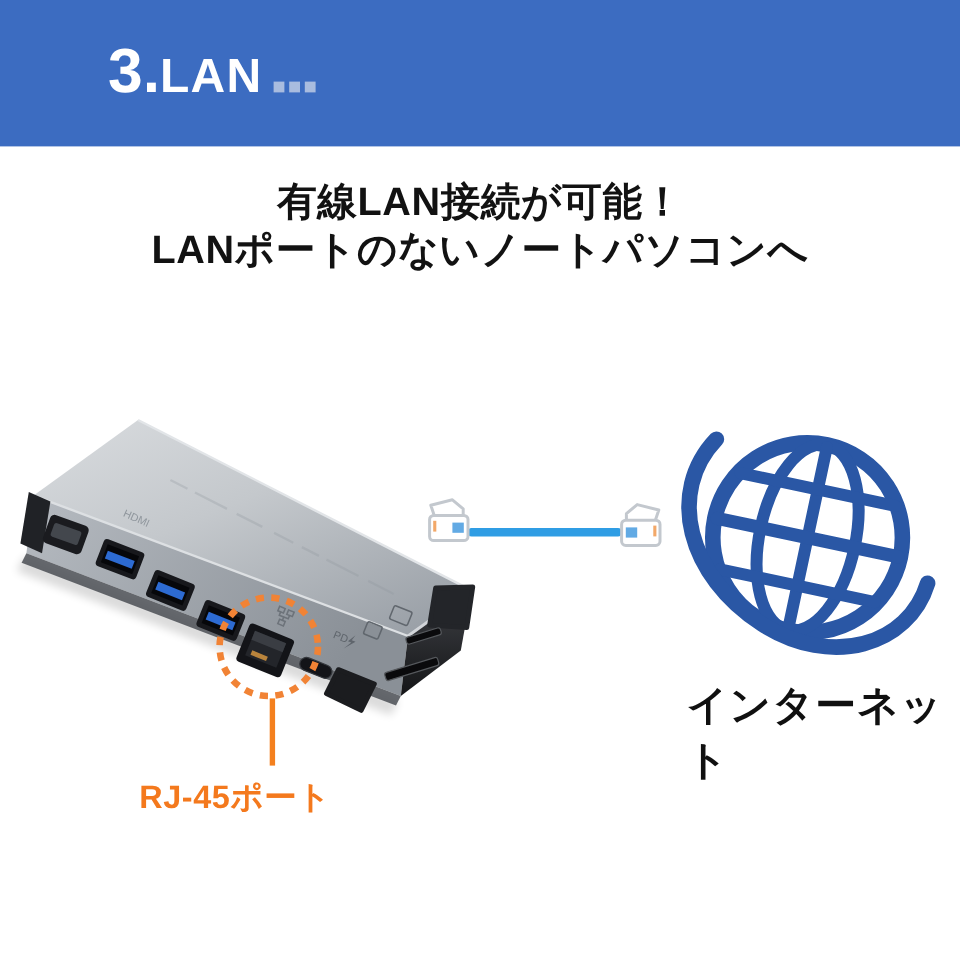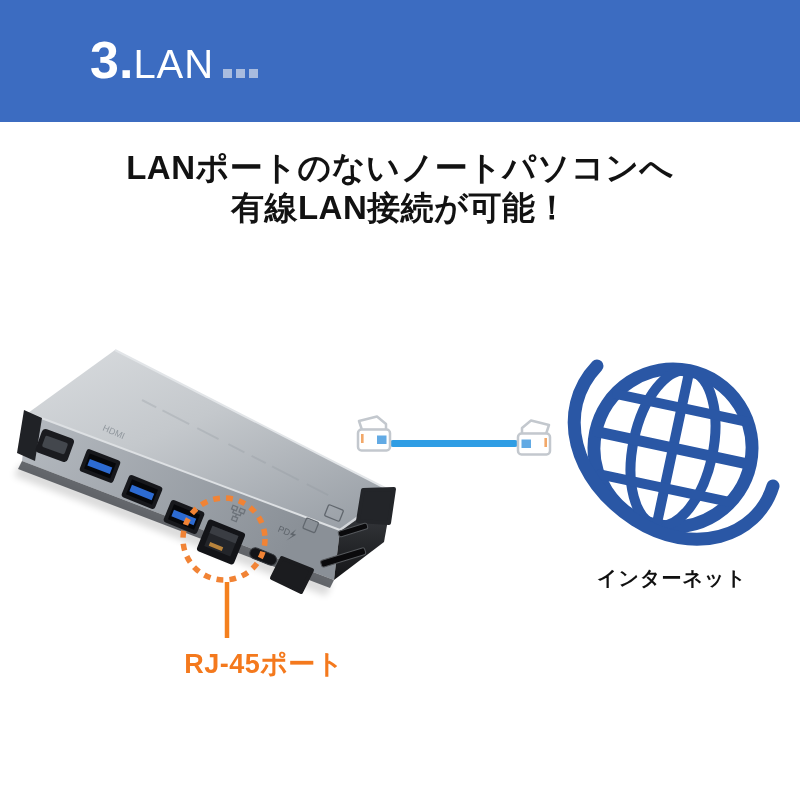--- a/index.html
+++ b/index.html
@@ -10,21 +10,21 @@
   }
   .stage{position:absolute;inset:0;}
 
   
   .banner{
     position:absolute;left:0;top:0;width:800px;height:122px;
     background:#3c6cc1;display:flex;align-items:baseline;
     padding-left:90px;padding-top:30px;box-sizing:border-box;color:#fff;
   }
   .banner .num{font-size:52px;font-weight:700;letter-spacing:0;}
-  .banner .ttl{font-size:40px;font-weight:400;letter-spacing:1px;}
+  .banner .ttl{font-size:40px;font-weight:700;letter-spacing:1px;}
   .banner .dots{display:inline-flex;gap:4px;margin:0 7px 3px 9px;}
   .banner .dots i{width:9px;height:9px;background:#a9bcdf;display:block;}
   .banner .tag{font-size:33px;font-weight:700;letter-spacing:0.5px;}
 
   
   .lead{
     position:absolute;left:0;top:148px;width:800px;text-align:center;
     font-size:33px;line-height:40px;font-weight:700;color:#121212;letter-spacing:0.5px;
   }
 
@@ -32,46 +32,46 @@
   .device-svg{position:absolute;left:0;top:330px;}
   .cable-line{
     position:absolute;left:390px;top:440px;width:128px;height:7px;
     background:#2f9de4;border-radius:3px;
   }
   .plug{position:absolute;width:44px;height:44px;}
   .plug.left{left:352px;top:414px;}
   .plug.right{left:512px;top:418px;}
   .globe-svg{position:absolute;left:563px;top:348px;}
   .internet-label{
-    position:absolute;left:560px;top:565px;width:224px;text-align:center;
-    font-size:20px;font-weight:600;color:#101010;letter-spacing:1px;
+    position:absolute;left:572px;top:565px;width:224px;text-align:left;
+    font-size:34px;font-weight:600;color:#101010;letter-spacing:1px;
   }
   .callout-label{
-    position:absolute;left:116px;top:646px;width:228px;text-align:right;
+    position:absolute;left:116px;top:646px;width:228px;text-align:left;
     font-size:27px;font-weight:700;color:#f4791d;letter-spacing:0.5px;
   }
 </style>
 </head>
 <body>
 
 <div class="stage">
 
   <div class="banner">
     <span class="num">3.</span>
       <span class="ttl">LAN</span>
     <span class="dots">
         <i></i>
         <i></i>
         <i></i>
       </span>
   </div>
 
   <div class="lead">
+    <div>有線LAN接続が可能！</div>
     <div>LANポートのないノートパソコンへ</div>
-    <div>有線LAN接続が可能！</div>
   </div>
 
   <svg class="device-svg" width="470" height="320" viewBox="0 0 470 320">
     <defs>
       <linearGradient id="gTop" x1="0" y1="0" x2="0.85" y2="1">
         <stop offset="0" stop-color="#d9dcdf"></stop>
         <stop offset="0.45" stop-color="#c4c8cc"></stop>
         <stop offset="1" stop-color="#9aa0a7"></stop>
       </linearGradient>
       <linearGradient id="gFront" x1="0" y1="0" x2="1" y2="0.4">

